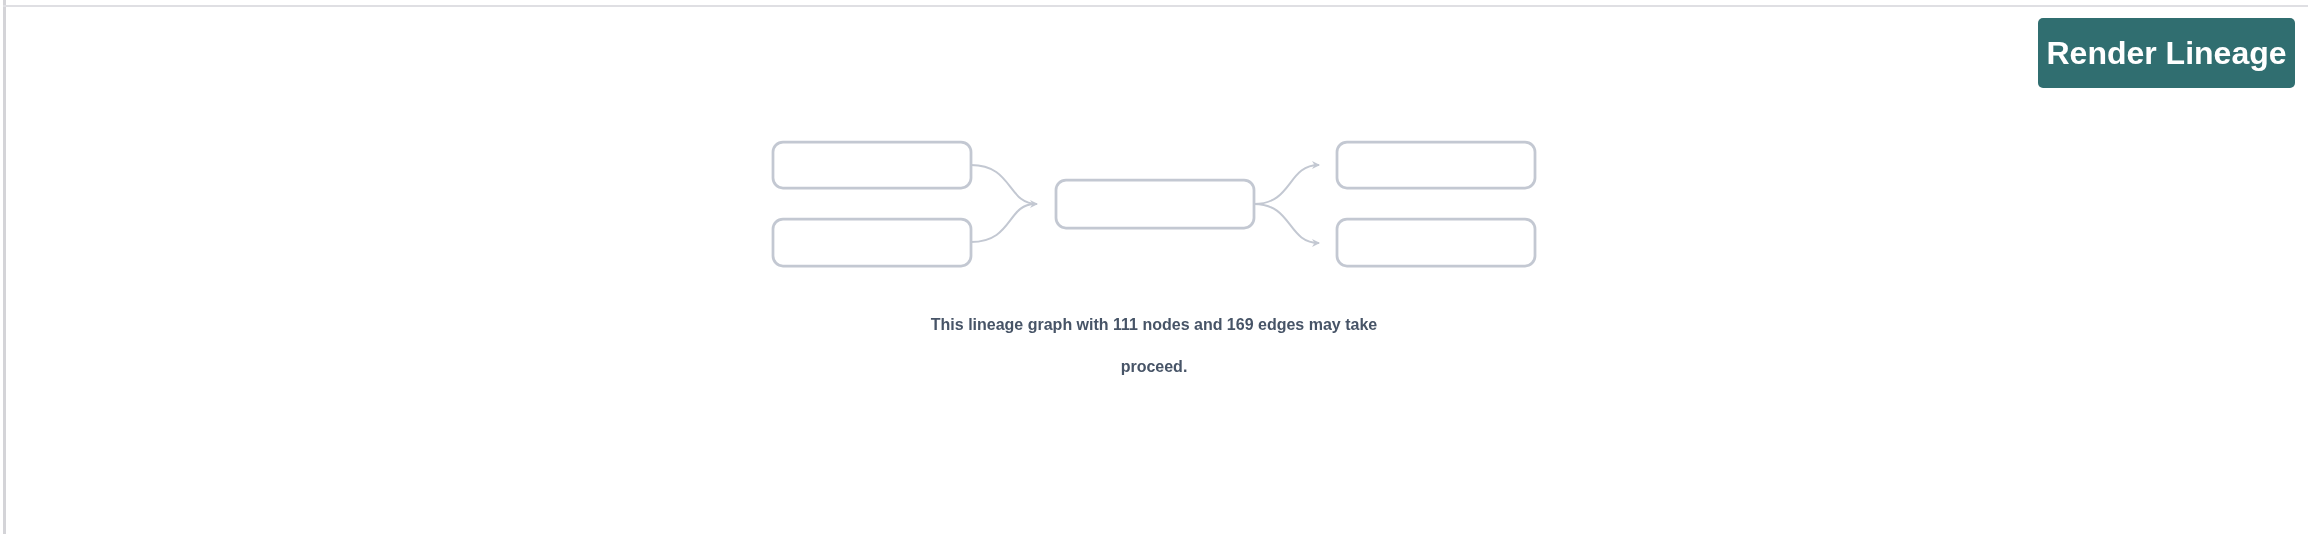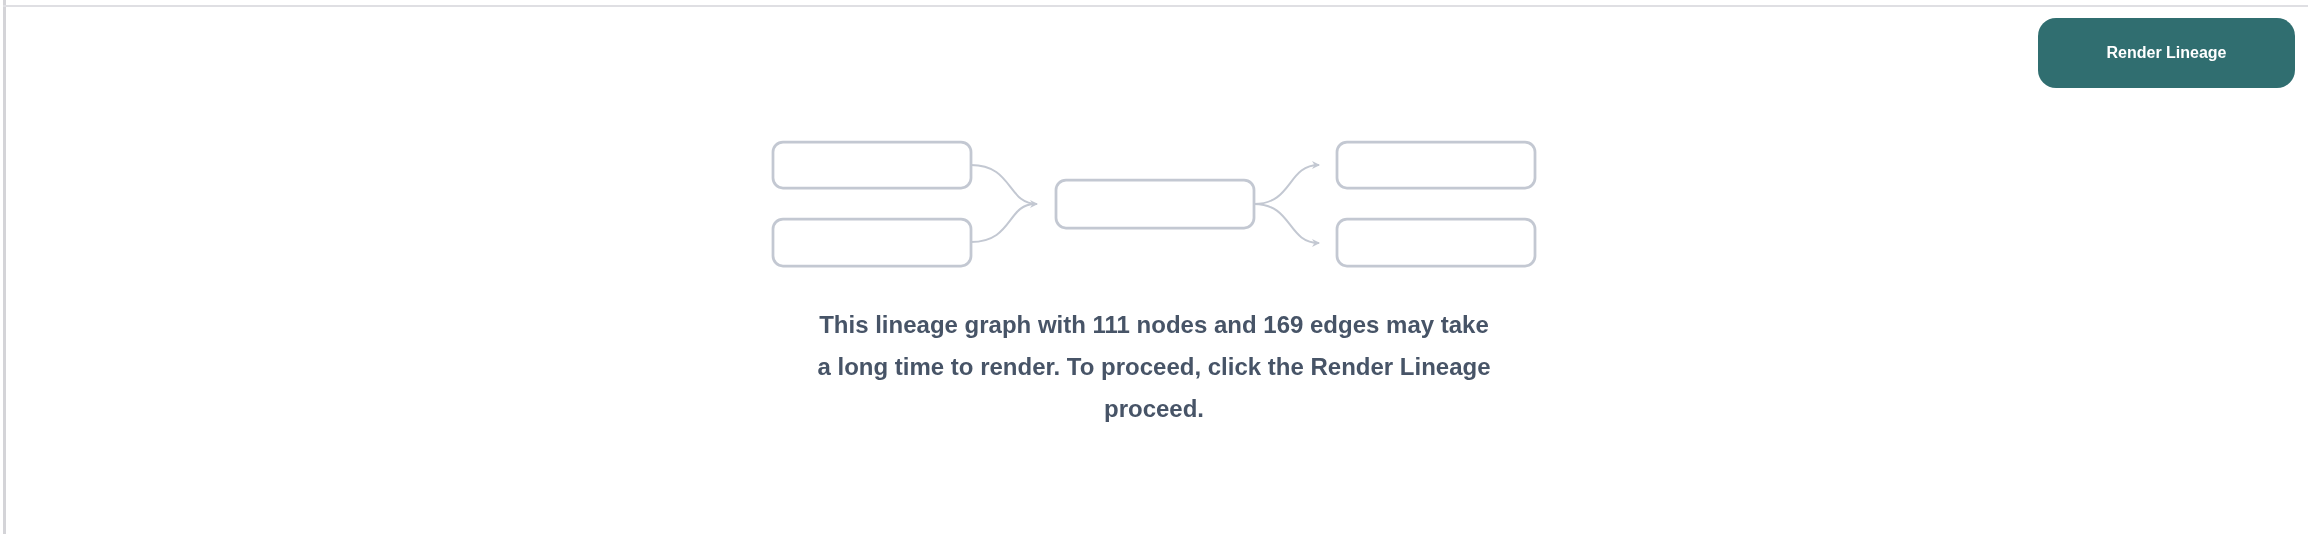--- a/index.html
+++ b/index.html
@@ -35,23 +35,23 @@
     width: 3px;
     background: var(--divider-left);
   }
   .render-btn {
     position: absolute;
     top: 18px; right: 13px;
     width: 257px; height: 70px;
     background: var(--accent-teal);
     color: var(--button-text);
     border: none;
-    border-radius: 18px;
+    border-radius: 5px;
     font-family: "Liberation Sans", sans-serif;
-    font-size: 16px;
+    font-size: 32px;
     font-weight: 700;
     cursor: pointer;
     line-height: 70px;
     text-align: center;
     padding: 0;
   }
   .empty-state {
     position: absolute;
     top: 140px;
     left: 50%;
@@ -69,21 +69,21 @@
   .diagram path.edge {
     fill: none;
     stroke: var(--diagram-stroke);
     stroke-width: 2;
   }
   .diagram .arrowhead { fill: var(--diagram-stroke); }
   .message {
     margin: 36px 0 0 0;
     text-align: center;
     color: var(--message-text);
-    font-size: 24px;
+    font-size: 16px;
     font-weight: 700;
     line-height: 42px;
     white-space: nowrap;
   }
   .message .line { display: block; white-space: nowrap; }
 </style>
 </head>
 <body>
 
 <div class="screen">
@@ -111,19 +111,18 @@
         <rect x="2" y="2" width="198" height="46" rx="10"></rect>
         <rect x="2" y="79" width="198" height="47" rx="10"></rect>
         <rect x="285" y="40" width="198" height="48" rx="10"></rect>
         <rect x="566" y="2" width="198" height="46" rx="10"></rect>
         <rect x="566" y="79" width="198" height="47" rx="10"></rect>
       </svg>
     </div>
 
     <p class="message">
       <span class="line">This lineage graph with 111 nodes and 169 edges may take</span>
-      <span class="line">a long time to render. To proceed, click the Render Lineage</span>
       <span class="line">proceed.</span>
     </p>
 
   </div>
 
 </div>
 
 </body></html>

